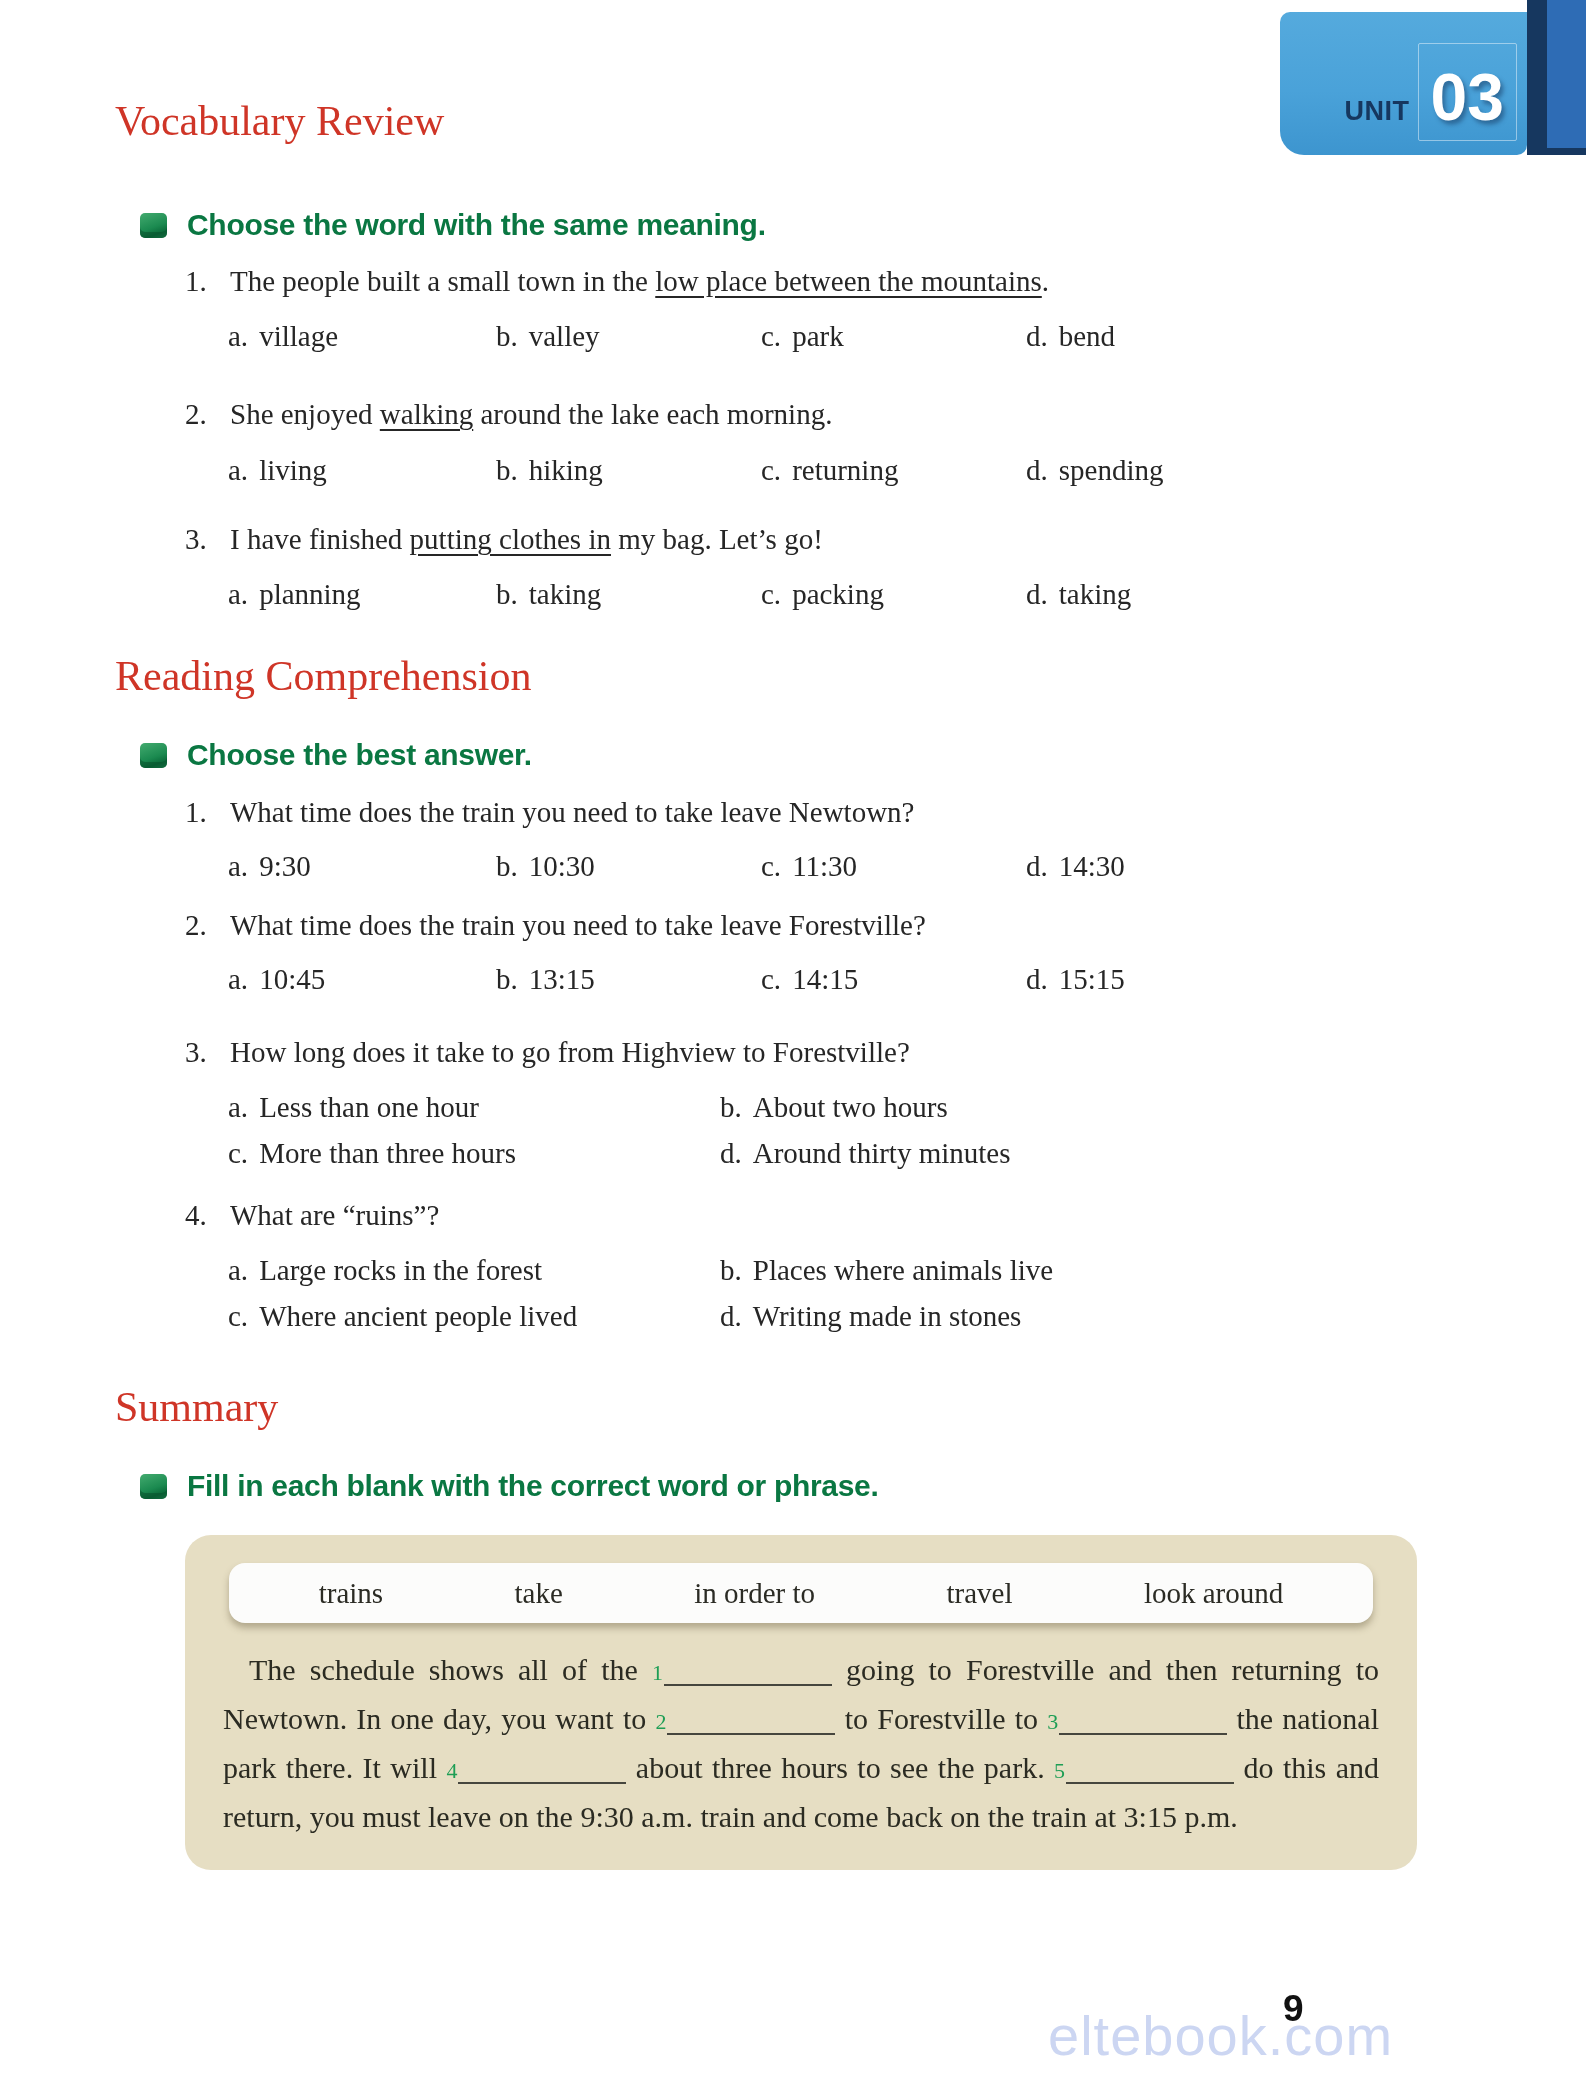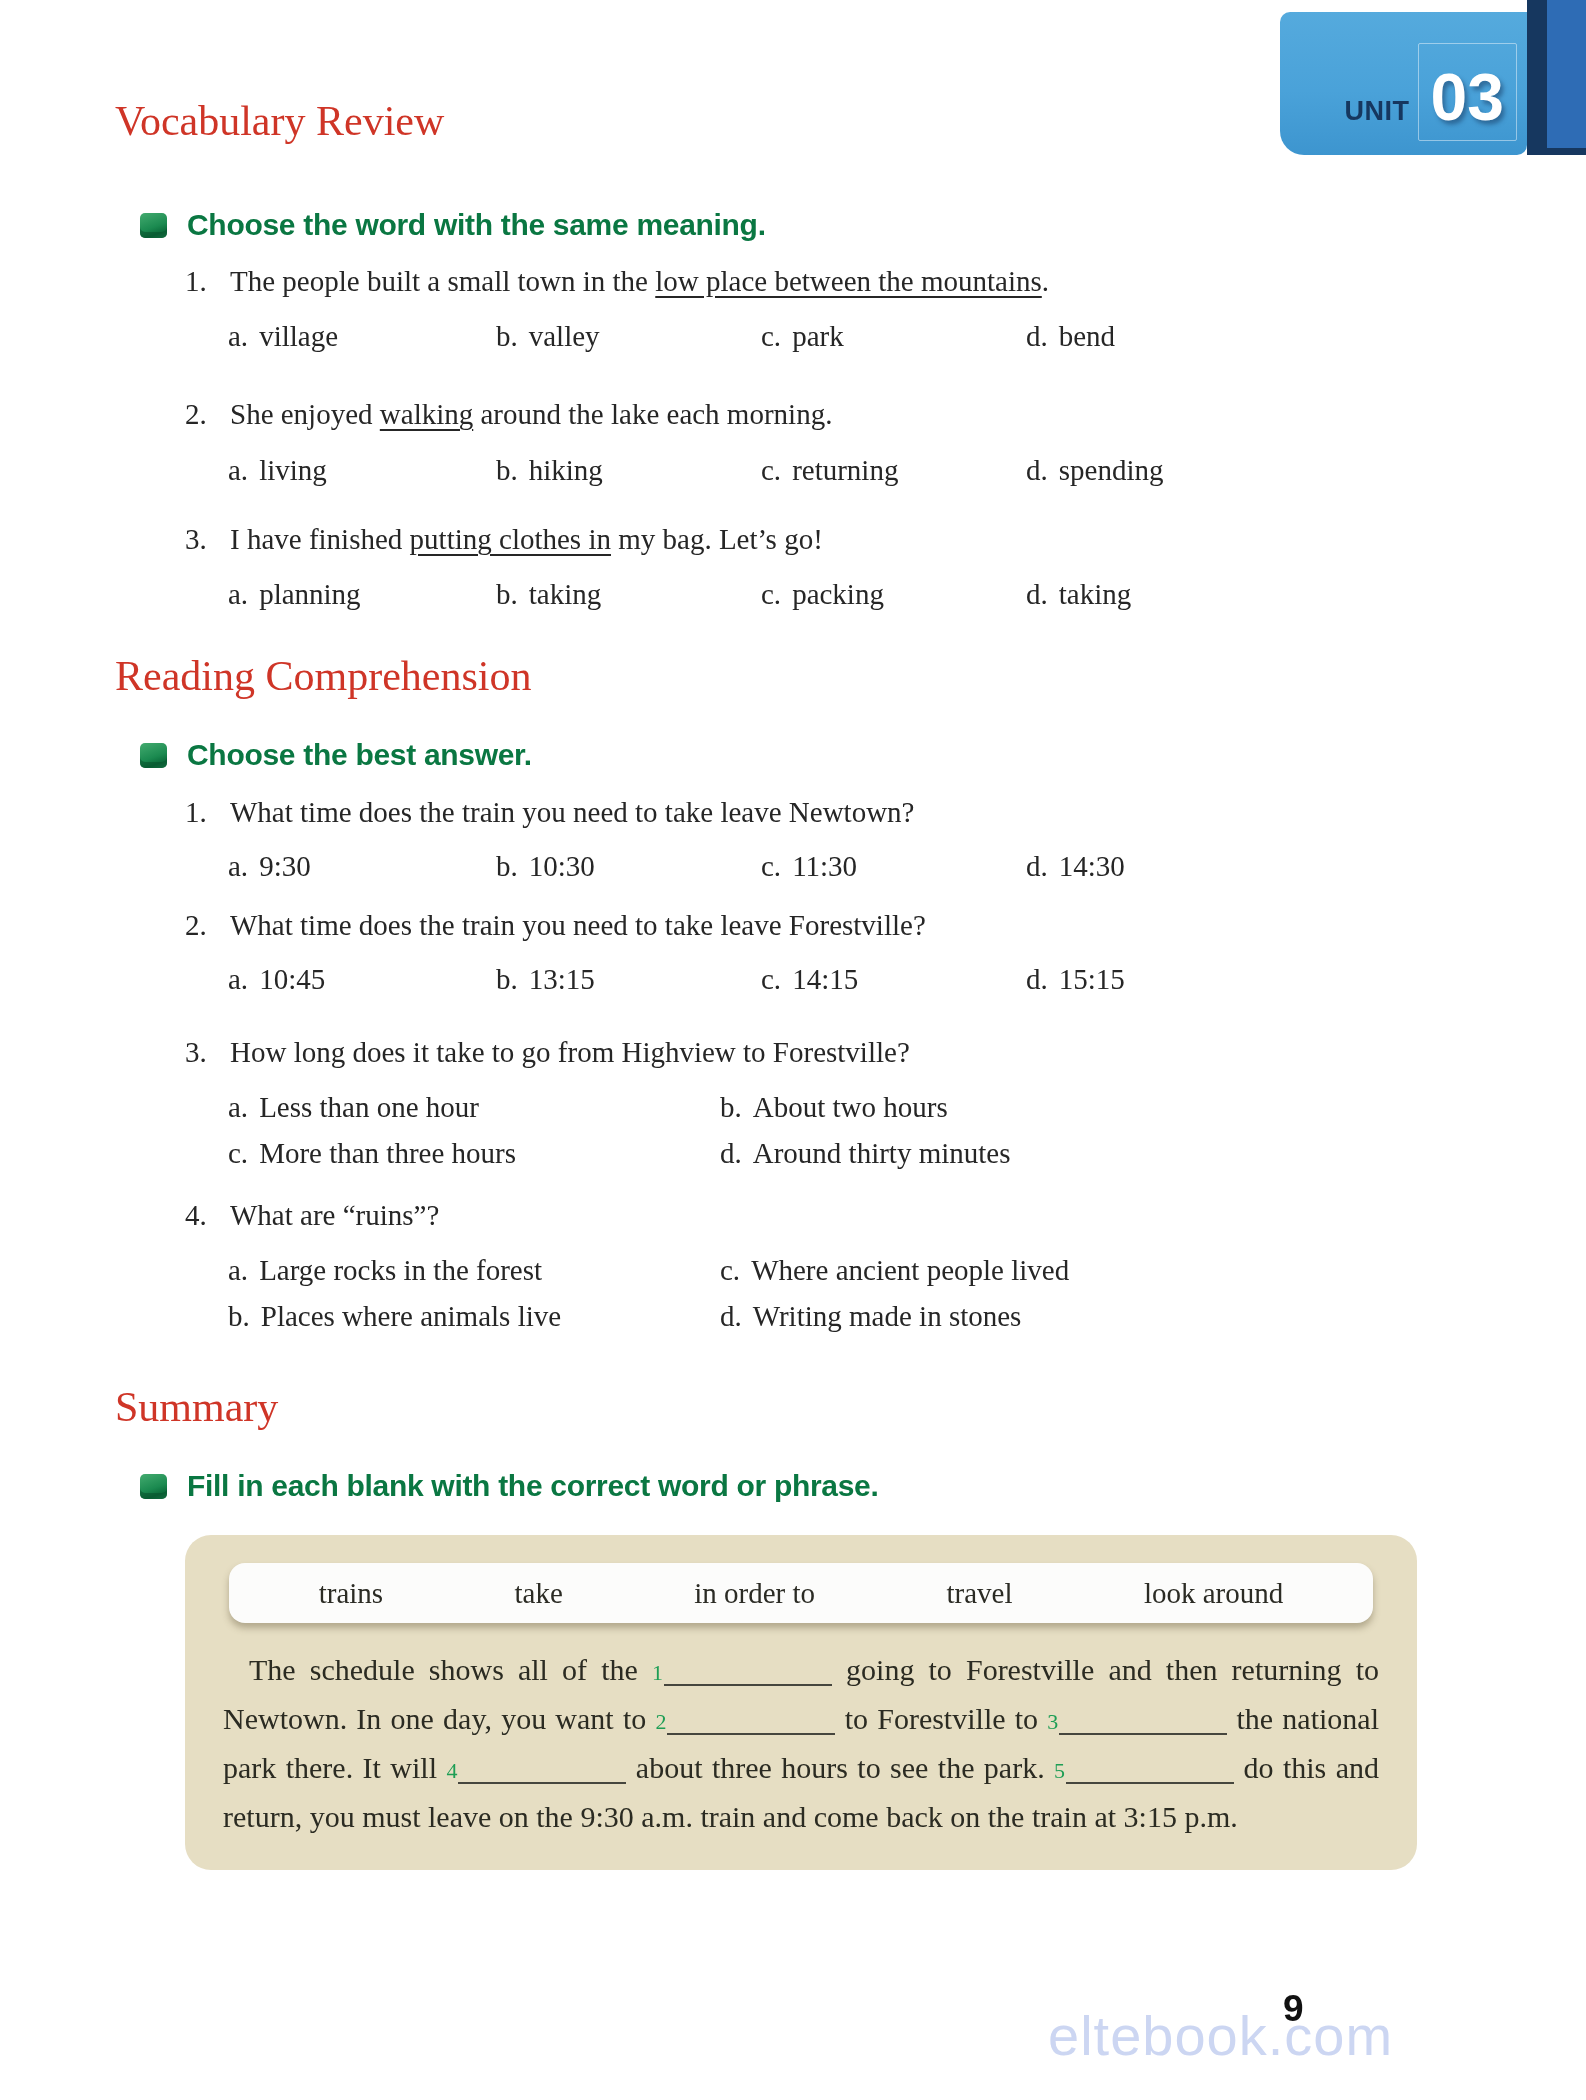--- a/index.html
+++ b/index.html
@@ -216,22 +216,22 @@
       <span><span class="ol">c.</span><span>More than three hours</span></span>
       <span><span class="ol">d.</span><span>Around thirty minutes</span></span>
     </div>
 
     <div class="q-line mt-24">
       <span class="q-num">4.</span>
       <span class="q-text">What are “ruins”?</span>
     </div>
     <div class="opts2 mt-17">
       <span><span class="ol">a.</span><span>Large rocks in the forest</span></span>
+      <span><span class="ol">b.</span><span>Places where animals live</span></span>
       <span><span class="ol">c.</span><span>Where ancient people lived</span></span>
-      <span><span class="ol">b.</span><span>Places where animals live</span></span>
       <span><span class="ol">d.</span><span>Writing made in stones</span></span>
     </div>
 
     <h1 class="section-title mt-46">Summary</h1>
 
     <div class="instruction mt-33">
       <span class="instr-bullet"></span>
       <span class="instr-text">Fill in each blank with the correct word or phrase.</span>
     </div>
 

